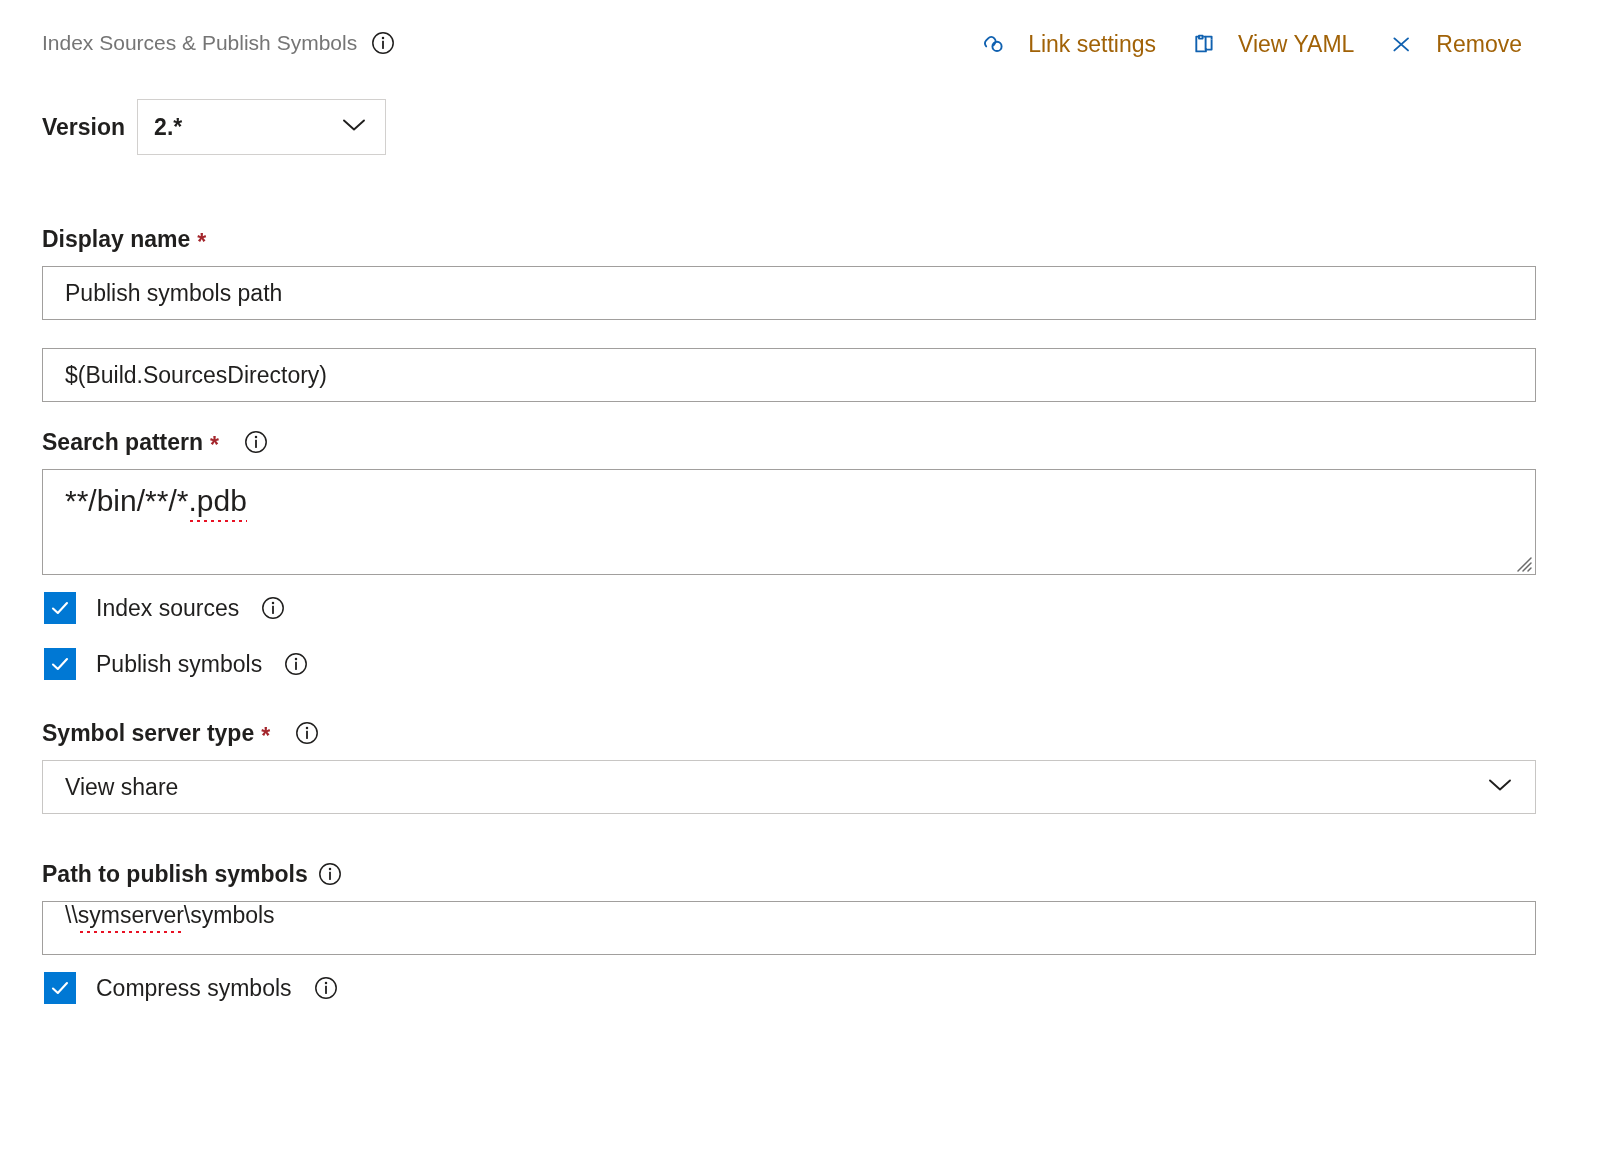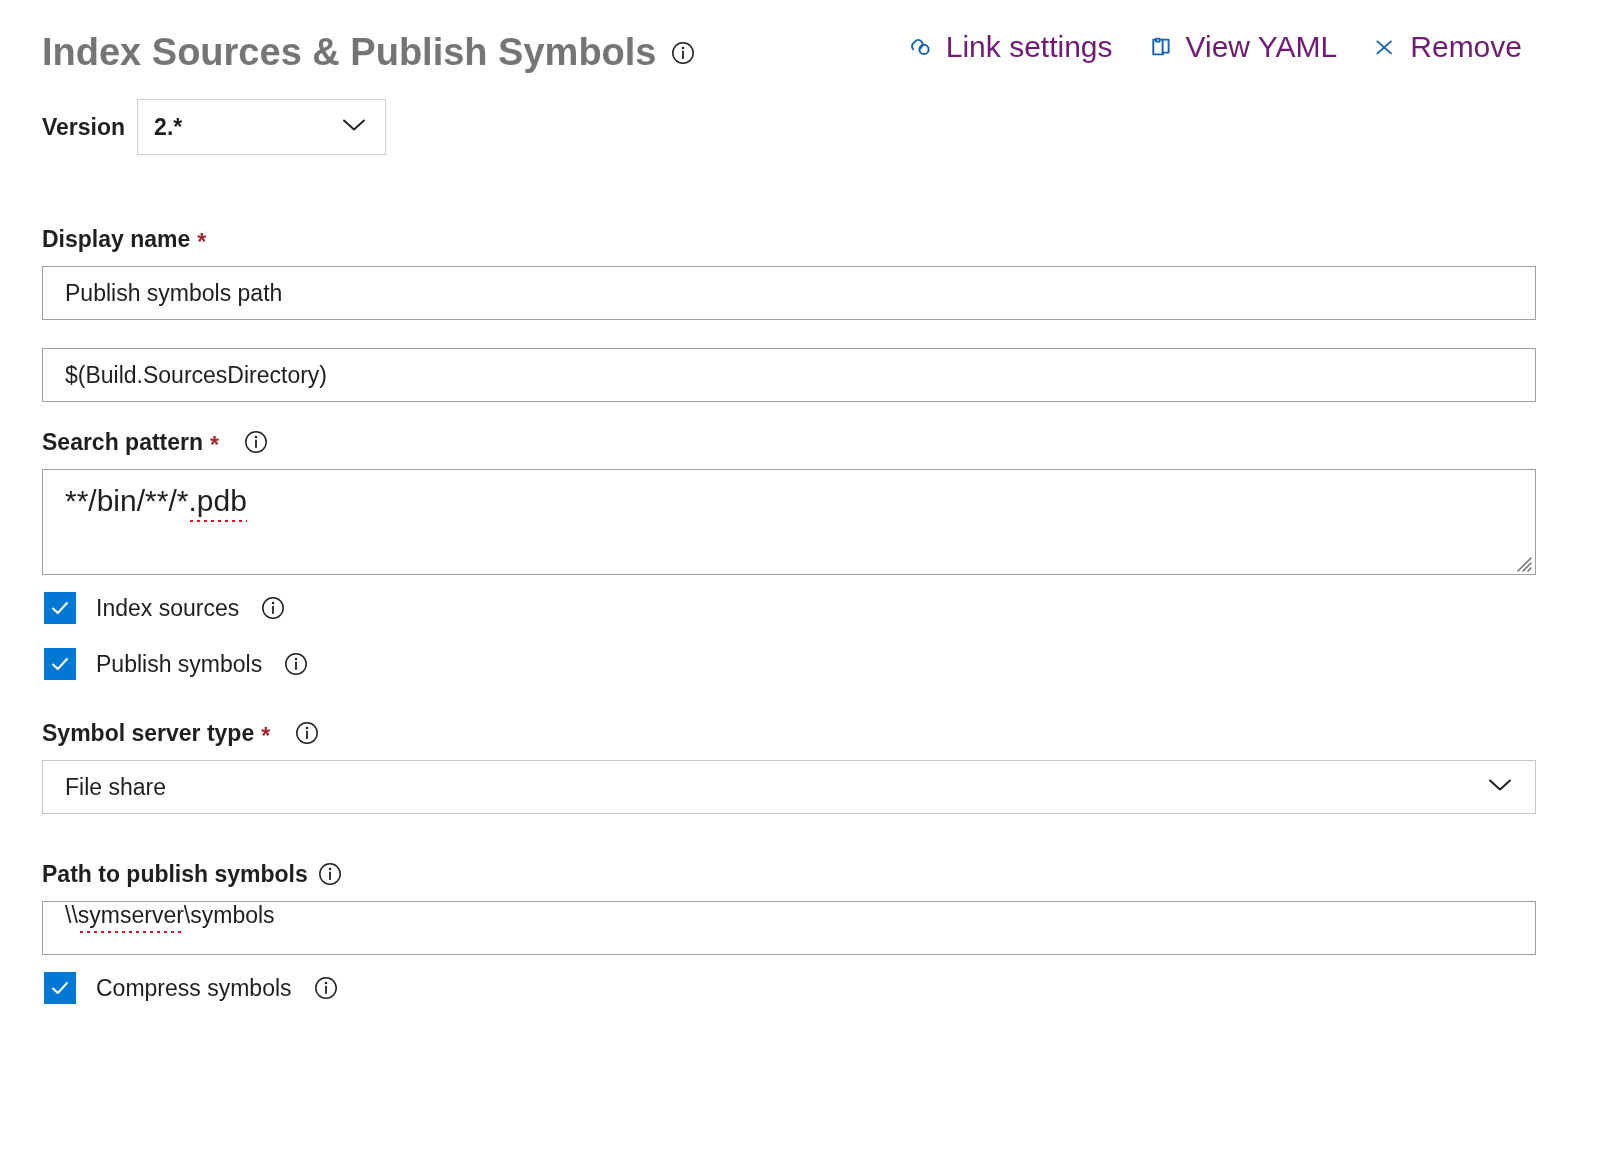--- a/index.html
+++ b/index.html
@@ -31,40 +31,40 @@
   }
   .title-wrap {
     position: absolute;
     left: 6px;
     top: 30px;
     display: flex;
     align-items: center;
     gap: 14px;
   }
   .task-title {
-    font-size: 38px;
-    font-weight: 700;
+    font-size: 21px;
+    font-weight: 400;
     color: #757575;
     line-height: 1.2;
     white-space: nowrap;
   }
   .toolbar {
     position: absolute;
     right: 56px;
     top: 30px;
     display: flex;
     align-items: center;
     gap: 34px;
   }
   .toolbar-btn {
     display: flex;
     align-items: center;
-    gap: 11px;
-    color: #701a75;
-    font-size: 30px;
+    gap: 20px;
+    color: #a16207;
+    font-size: 23px;
     cursor: pointer;
     white-space: nowrap;
     background: none;
     border: 0;
     padding: 0;
     font-family: inherit;
   }
   .toolbar-btn .tb-icon {
     display: inline-flex;
     align-items: center;
@@ -416,21 +416,21 @@
       <span class="req">*</span>
       <span class="info-icon">
         <svg width="24" height="24" viewBox="0 0 24 24" aria-hidden="true">
           <circle cx="12" cy="12" r="10.2" fill="none" stroke="#201f1e" stroke-width="1.5"></circle>
           <circle cx="12" cy="6.9" r="1.25" fill="#201f1e"></circle>
           <rect x="11.1" y="9.8" width="1.8" height="8.1" fill="#201f1e"></rect>
         </svg>
       </span>
     </div>
     <div class="select-input">
-      <span class="sel-value">File share</span>
+      <span class="sel-value">View share</span>
       <span class="chev">
         <svg width="26" height="16" viewBox="0 0 26 16" aria-hidden="true">
           <polyline points="3,3.5 13,12.5 23,3.5" fill="none" stroke="#201f1e" stroke-width="1.9" stroke-linecap="round" stroke-linejoin="round"></polyline>
         </svg>
       </span>
     </div>
 
     <div class="sp-48"></div>
 
     <div class="field-label mb-lbl tight">

